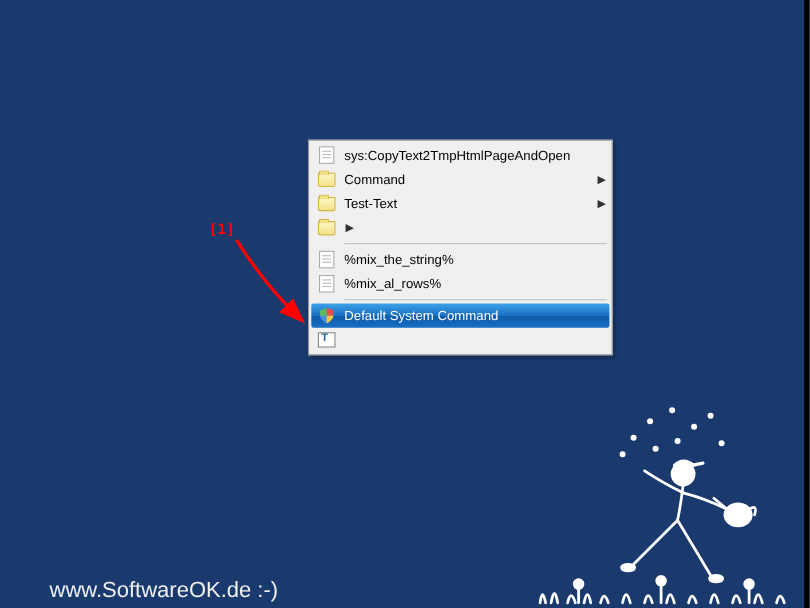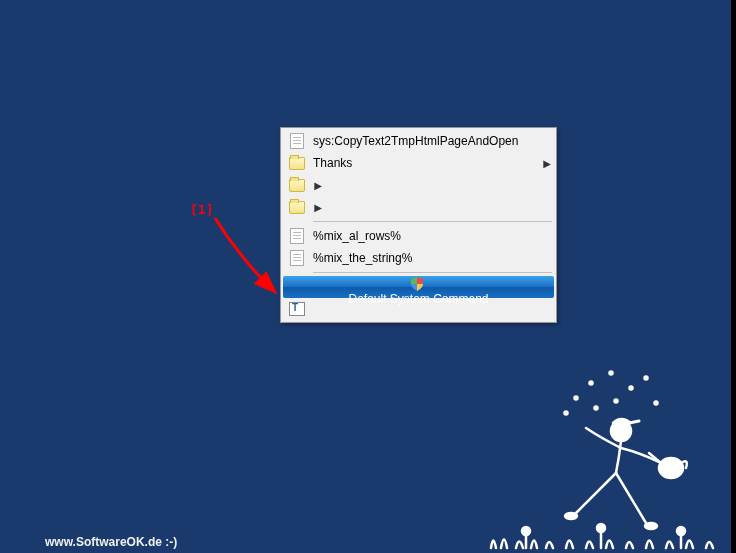--- a/index.html
+++ b/index.html
@@ -27,21 +27,20 @@
       display: flex;
       align-items: center;
       height: 22px;
       padding: 0 2px;
       position: relative;
     }
     .menu-item.highlighted {
       background: linear-gradient(180deg, #3ba1e8 0%, #1a6fc4 50%, #0d5aa8 50%, #1a6fc4 100%);
       color: #fff;
       border-radius: 2px;
-      flex-direction: column;
     }
     .icon-slot {
       width: 24px;
       height: 20px;
       display: flex;
       align-items: center;
       justify-content: center;
       margin-right: 4px;
     }
     .menu-label {
@@ -130,23 +129,22 @@
       position: absolute;
       left: 205px;
       top: 208px;
       pointer-events: none;
     }
     .watermark {
       position: absolute;
       left: 45px;
       bottom: 4px;
       color: #f0f0f0;
-      font-size: 12px;
+      font-size: 20px;
       font-family: Tahoma, sans-serif;
-      font-weight: bold;
     }
     .doodle {
       position: absolute;
       right: 0;
       bottom: 0;
       pointer-events: none;
     }
   </style>
 </head>
 <body>
@@ -157,52 +155,53 @@
     <span class="icon-slot">
         <span class="text-icon"></span>
       </span>
     <span class="menu-label">sys:CopyText2TmpHtmlPageAndOpen</span>
   </div>
 
   <div class="menu-item">
     <span class="icon-slot">
         <span class="folder-icon"></span>
       </span>
-    <span class="menu-label">Thanks</span>
+    <span class="menu-label">Command</span>
     <span class="submenu-arrow">▶</span>
   </div>
 
   <div class="menu-item">
     <span class="icon-slot">
         <span class="folder-icon"></span>
       </span>
+    <span class="menu-label">Test-Text</span>
     <span class="submenu-arrow">▶</span>
   </div>
 
   <div class="menu-item">
     <span class="icon-slot">
         <span class="folder-icon"></span>
       </span>
     <span class="submenu-arrow">▶</span>
   </div>
 
   <div class="separator"></div>
 
   <div class="menu-item">
     <span class="icon-slot">
         <span class="text-icon"></span>
       </span>
+    <span class="menu-label">%mix_the_string%</span>
+  </div>
+
+  <div class="menu-item">
+    <span class="icon-slot">
+        <span class="text-icon"></span>
+      </span>
     <span class="menu-label">%mix_al_rows%</span>
-  </div>
-
-  <div class="menu-item">
-    <span class="icon-slot">
-        <span class="text-icon"></span>
-      </span>
-    <span class="menu-label">%mix_the_string%</span>
   </div>
 
   <div class="separator"></div>
 
   <div class="menu-item highlighted">
     <span class="icon-slot">
       <svg class="shield-icon" viewBox="0 0 16 16">
         <path d="M8 1 L14 3 L14 8 C14 12 8 15 8 15 C8 15 2 12 2 8 L2 3 Z" fill="#4a90e2"></path>
         <path d="M8 1 L14 3 L14 8 L8 8 Z" fill="#e94b4b"></path>
         <path d="M8 8 L14 8 C14 12 8 15 8 15 Z" fill="#f5c842"></path>

